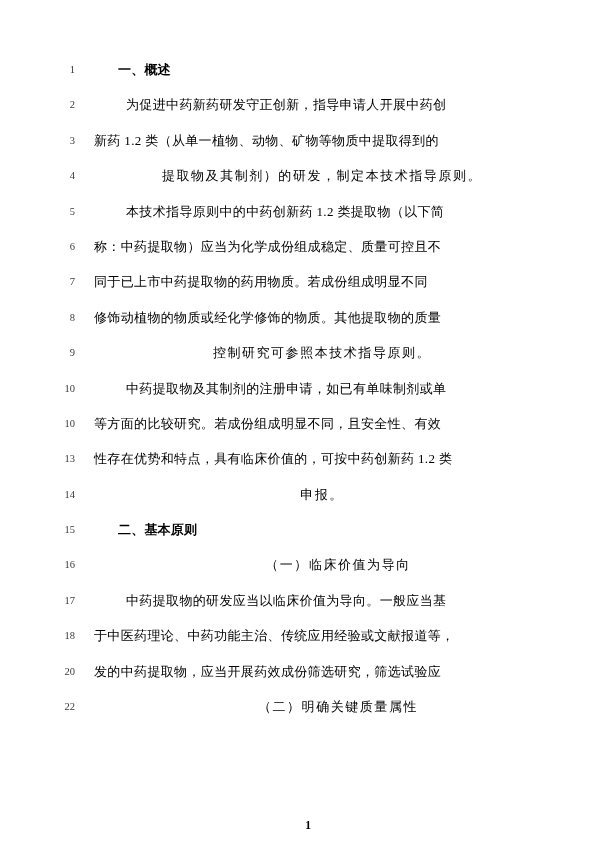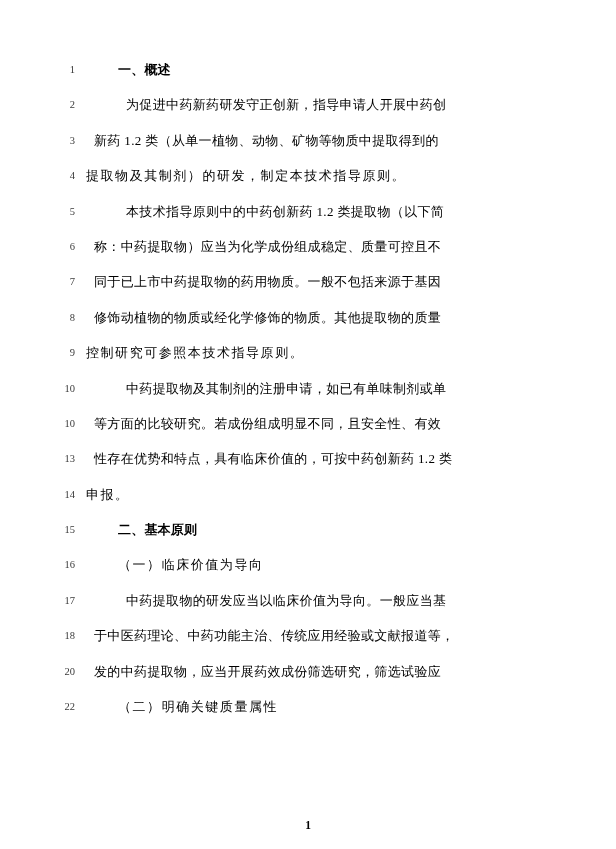--- a/index.html
+++ b/index.html
@@ -61,21 +61,21 @@
   .pagenum {
     position: absolute;
     bottom: 18px;
     left: 0;
     width: 616px;
     text-align: center;
     font-size: 11.5px;
     font-weight: bold;
     font-family: "Liberation Serif", "DejaVu Serif", serif;
   }
-  .sp-wide .txt { letter-spacing: 1.55px; }
+  .sp-wide .txt { letter-spacing: 1.55px; text-align: center; }
   .sp-narrow .txt { letter-spacing: 0.35px; margin-left: 8px; }
 </style>
 </head>
 <body>
 
 <div class="page">
   <div class="doc-body">
 
     <div class="line heading indent-head">
       <span class="num">1</span>
@@ -102,21 +102,21 @@
       <span class="txt">本技术指导原则中的中药创新药 1.2 类提取物（以下简</span>
     </div>
 
     <div class="line sp-narrow">
       <span class="num">6</span>
       <span class="txt">称：中药提取物）应当为化学成份组成稳定、质量可控且不</span>
     </div>
 
     <div class="line sp-narrow">
       <span class="num">7</span>
-      <span class="txt">同于已上市中药提取物的药用物质。一般不包括来源于基因</span>
+      <span class="txt">同于已上市中药提取物的药用物质。若成份组成明显不同</span>
     </div>
 
     <div class="line sp-narrow">
       <span class="num">8</span>
       <span class="txt">修饰动植物的物质或经化学修饰的物质。其他提取物的质量</span>
     </div>
 
     <div class="line sp-wide">
       <span class="num">9</span>
       <span class="txt">控制研究可参照本技术指导原则。</span>

